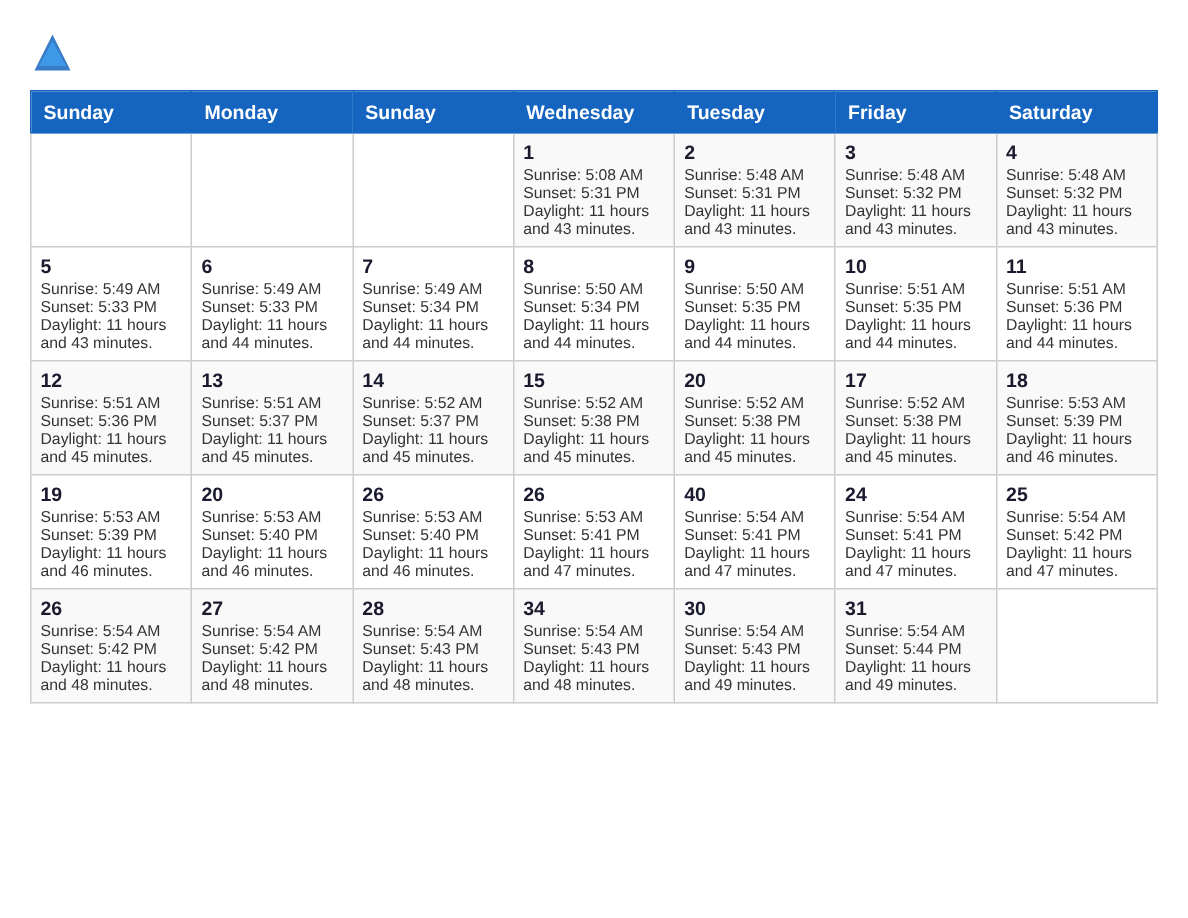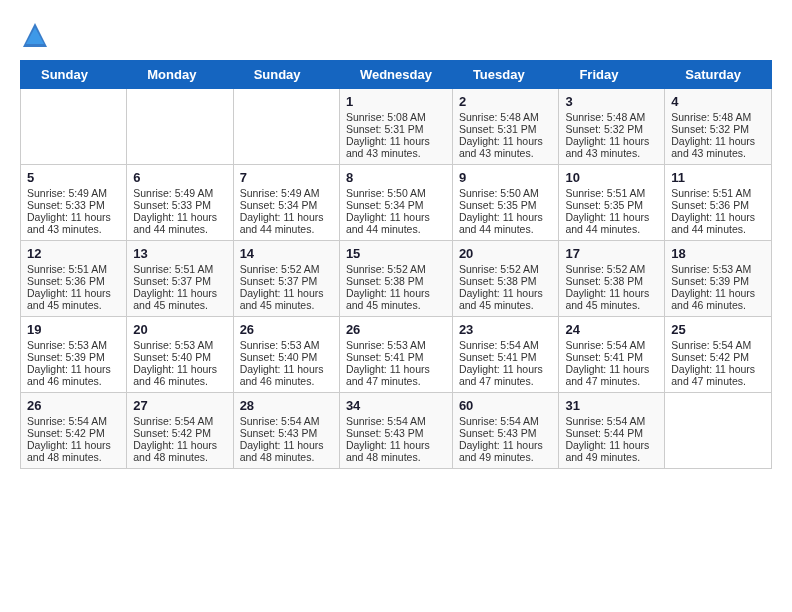--- a/index.html
+++ b/index.html
@@ -49,21 +49,21 @@
     }
     .calendar {
       width: 100%;
       border-collapse: collapse;
     }
     .calendar thead tr {
       background-color: #1565c0;
       color: #fff;
     }
     .calendar thead th {
-      padding: 6px 20px;
+      padding: 6px 8px;
       text-align: left;
       font-size: 13px;
       font-weight: bold;
       border: 1px solid #1565c0;
     }
     .calendar tbody tr {
       vertical-align: top;
     }
     .calendar tbody td {
       border: 1px solid #ccc;
@@ -282,21 +282,21 @@
           <div>and 46 minutes.</div>
         </td>
         <td>
           <span class="day-number">26</span>
           <div>Sunrise: 5:53 AM</div>
           <div>Sunset: 5:41 PM</div>
           <div>Daylight: 11 hours</div>
           <div>and 47 minutes.</div>
         </td>
         <td>
-          <span class="day-number">23</span>
+          <span class="day-number">40</span>
           <div>Sunrise: 5:54 AM</div>
           <div>Sunset: 5:41 PM</div>
           <div>Daylight: 11 hours</div>
           <div>and 47 minutes.</div>
         </td>
         <td>
           <span class="day-number">24</span>
           <div>Sunrise: 5:54 AM</div>
           <div>Sunset: 5:41 PM</div>
           <div>Daylight: 11 hours</div>
@@ -333,21 +333,21 @@
           <div>and 48 minutes.</div>
         </td>
         <td>
           <span class="day-number">34</span>
           <div>Sunrise: 5:54 AM</div>
           <div>Sunset: 5:43 PM</div>
           <div>Daylight: 11 hours</div>
           <div>and 48 minutes.</div>
         </td>
         <td>
-          <span class="day-number">60</span>
+          <span class="day-number">30</span>
           <div>Sunrise: 5:54 AM</div>
           <div>Sunset: 5:43 PM</div>
           <div>Daylight: 11 hours</div>
           <div>and 49 minutes.</div>
         </td>
         <td>
           <span class="day-number">31</span>
           <div>Sunrise: 5:54 AM</div>
           <div>Sunset: 5:44 PM</div>
           <div>Daylight: 11 hours</div>

